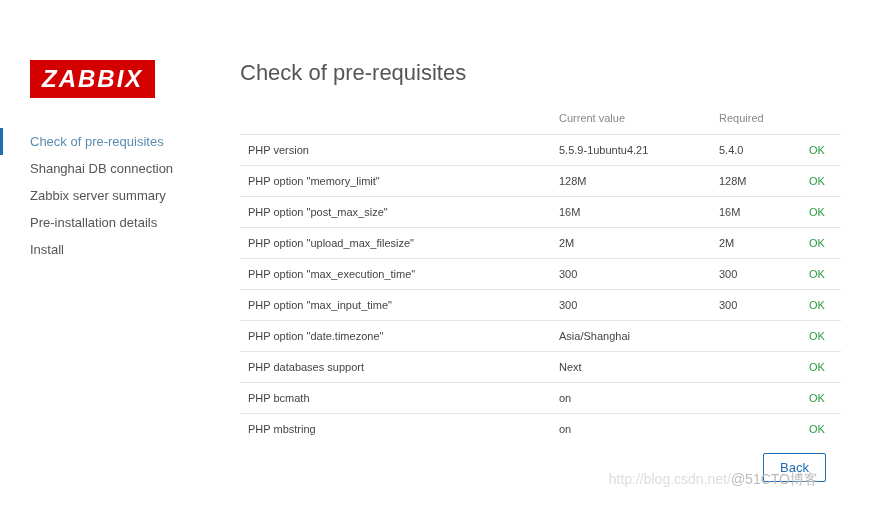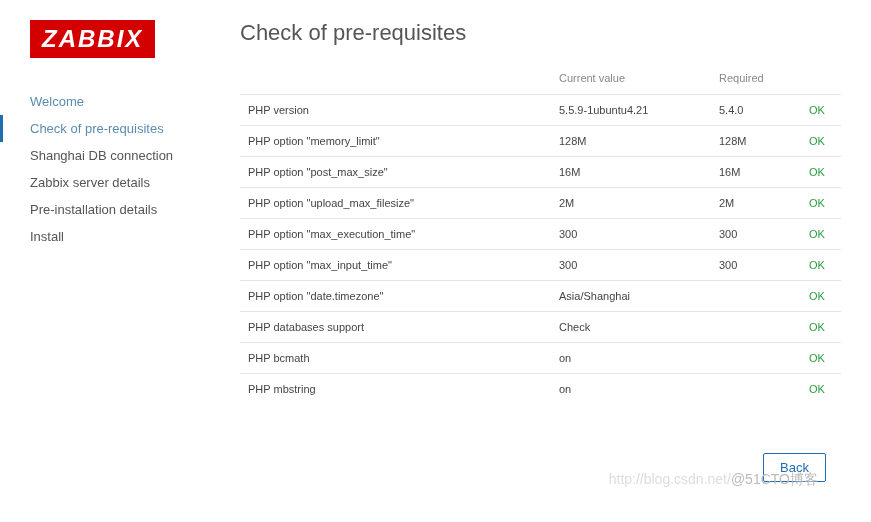--- a/index.html
+++ b/index.html
@@ -1,17 +1,17 @@
 <!DOCTYPE html>
 <html><head>
 <meta charset="utf-8">
 <style>
 * { box-sizing: border-box; margin: 0; padding: 0; }
 body { font-family: Arial, Helvetica, sans-serif; background: #fff; width: 871px; height: 522px; overflow: hidden; position: relative; }
-.wrap { display: flex; padding: 20px 30px 10px 30px; height: 450px; }
+.wrap { display: flex; padding: 60px 30px 10px 30px; height: 450px; }
 .sidebar { width: 210px; flex-shrink: 0; }
 .logo { background: #d40000; color: #fff; font-weight: bold; font-size: 24px; letter-spacing: 2px; padding: 5px 12px; display: inline-block; margin-bottom: 30px; font-style: italic; }
 .nav-item { font-size: 13px; color: #555; padding: 6px 0 6px 0; cursor: default; }
 .nav-item.done { color: #5a8cb0; }
 .nav-item.active { color: #5a8cb0; position: relative; }
 .nav-item.active::before { content: ""; position: absolute; left: -30px; top: 0; bottom: 0; width: 3px; background: #1f6db3; }
 .main { flex: 1; display: flex; flex-direction: column; }
 .title { font-size: 22px; color: #555; font-weight: normal; margin-bottom: 20px; }
 .table-wrap { flex: 1; overflow-y: scroll; border-top: none; position: relative; }
 table { width: 100%; border-collapse: collapse; font-size: 11px; }
@@ -27,24 +27,23 @@
 ::-webkit-scrollbar-track { background: #f0f0f0; border-left:1px solid #ddd; }
 ::-webkit-scrollbar-thumb { background: #c0c0c0; border-radius: 6px; border:2px solid #f0f0f0;}
 </style>
 </head>
 <body>
 
 <div class="wrap">
   <div class="sidebar">
     <div class="logo">ZABBIX</div>
     <div id="nav">
-        <div class="nav-item done">Welcome</div>
         <div class="nav-item active">Check of pre-requisites</div>
         <div class="nav-item ">Shanghai DB connection</div>
-        <div class="nav-item ">Zabbix server details</div>
+        <div class="nav-item ">Zabbix server summary</div>
         <div class="nav-item ">Pre-installation details</div>
         <div class="nav-item ">Install</div>
       </div>
   </div>
   <div class="main">
     <h1 class="title">Check of pre-requisites</h1>
     <div class="table-wrap">
       <table>
         <thead>
           <tr>
@@ -92,21 +91,21 @@
               <td class="ok">OK</td>
             </tr>
             <tr>
               <td>PHP option "date.timezone"</td>
               <td>Asia/Shanghai</td>
               <td></td>
               <td class="ok">OK</td>
             </tr>
             <tr>
               <td>PHP databases support</td>
-              <td>Check</td>
+              <td>Next</td>
               <td></td>
               <td class="ok">OK</td>
             </tr>
             <tr>
               <td>PHP bcmath</td>
               <td>on</td>
               <td></td>
               <td class="ok">OK</td>
             </tr>
             <tr>

